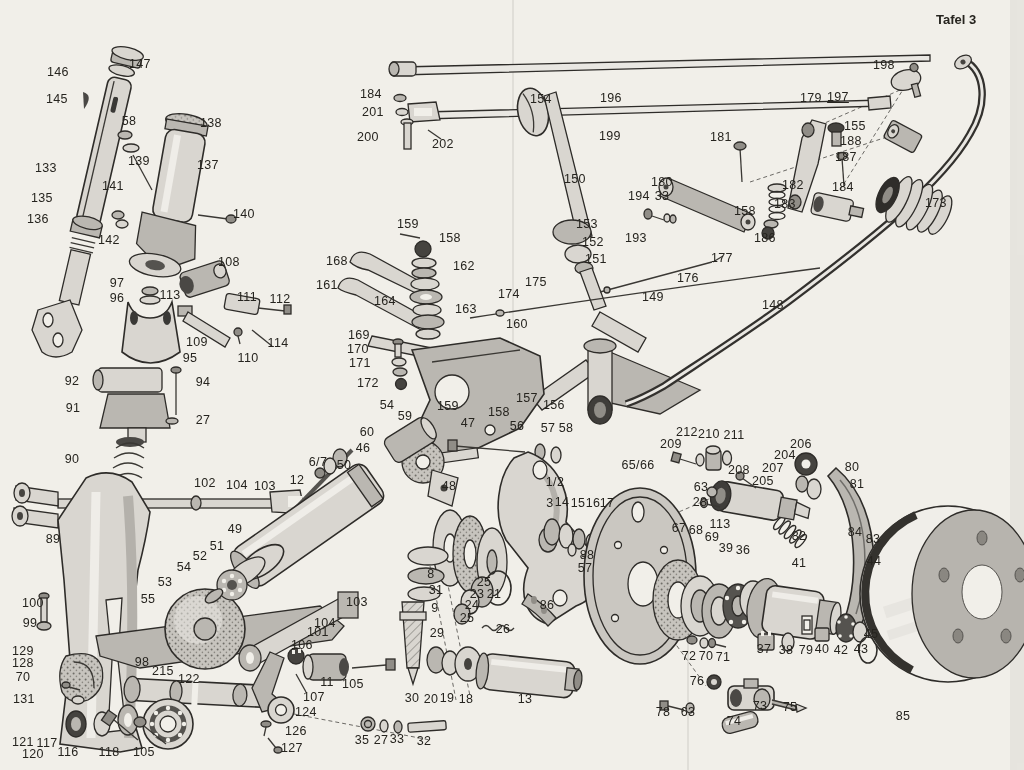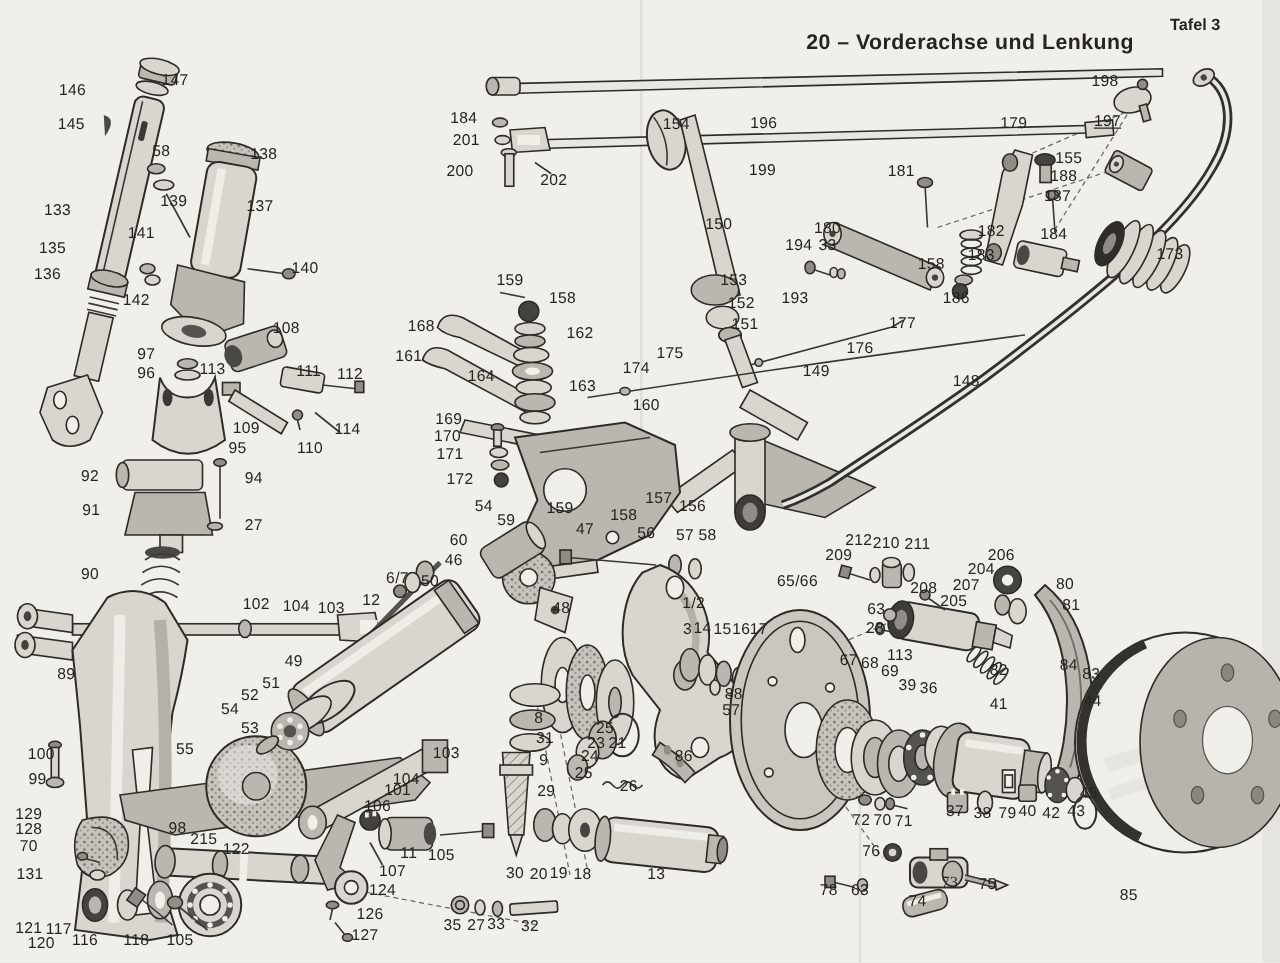--- a/index.html
+++ b/index.html
@@ -569,21 +569,20 @@
     <ellipse cx="974" cy="594" rx="62" ry="84" fill="#b7b4ae" class="s"></ellipse>
     <ellipse class="w" cx="982" cy="592" rx="20" ry="27" stroke="#55534f" stroke-width="1"></ellipse>
     <ellipse cx="982" cy="538" rx="5" ry="7" fill="#8a8781" stroke="#55534f"></ellipse>
     <ellipse cx="944" cy="575" rx="5" ry="7" fill="#8a8781" stroke="#55534f"></ellipse>
     <ellipse cx="958" cy="636" rx="5" ry="7" fill="#8a8781" stroke="#55534f"></ellipse>
     <ellipse cx="1006" cy="636" rx="5" ry="7" fill="#8a8781" stroke="#55534f"></ellipse>
     <ellipse cx="1020" cy="575" rx="5" ry="7" fill="#8a8781" stroke="#55534f"></ellipse>
   </g>
 </svg>
 
-<div class="page-title">20 – Vorderachse und Lenkung</div>
 <div class="plate-no">Tafel 3</div>
 <div class="labels">
       <span class="part-label" style="left: 58px; top: 72px;">146</span>
       <span class="part-label" style="left: 140px; top: 64px;">147</span>
       <span class="part-label" style="left: 57px; top: 99px;">145</span>
       <span class="part-label" style="left: 129px; top: 121px;">58</span>
       <span class="part-label" style="left: 211px; top: 123px;">138</span>
       <span class="part-label" style="left: 139px; top: 161px;">139</span>
       <span class="part-label" style="left: 208px; top: 165px;">137</span>
       <span class="part-label" style="left: 46px; top: 168px;">133</span>
@@ -612,21 +611,21 @@
       <span class="part-label" style="left: 265px; top: 486px;">103</span>
       <span class="part-label" style="left: 53px; top: 539px;">89</span>
       <span class="part-label" style="left: 33px; top: 603px;">100</span>
       <span class="part-label" style="left: 30px; top: 623px;">99</span>
       <span class="part-label" style="left: 318px; top: 462px;">6/7</span>
       <span class="part-label" style="left: 297px; top: 480px;">12</span>
       <span class="part-label" style="left: 235px; top: 529px;">49</span>
       <span class="part-label" style="left: 217px; top: 546px;">51</span>
       <span class="part-label" style="left: 200px; top: 556px;">52</span>
       <span class="part-label" style="left: 184px; top: 567px;">54</span>
-      <span class="part-label" style="left: 165px; top: 582px; margin-left: 35px;">53</span>
+      <span class="part-label" style="left: 165px; top: 582px;">53</span>
       <span class="part-label" style="left: 148px; top: 599px;">55</span>
       <span class="part-label" style="left: 371px; top: 94px;">184</span>
       <span class="part-label" style="left: 373px; top: 112px;">201</span>
       <span class="part-label" style="left: 368px; top: 137px;">200</span>
       <span class="part-label" style="left: 443px; top: 144px;">202</span>
       <span class="part-label" style="left: 541px; top: 99px;">154</span>
       <span class="part-label" style="left: 611px; top: 98px;">196</span>
       <span class="part-label" style="left: 610px; top: 136px;">199</span>
       <span class="part-label" style="left: 575px; top: 179px;">150</span>
       <span class="part-label" style="left: 408px; top: 224px;">159</span>
@@ -644,21 +643,21 @@
       <span class="part-label" style="left: 509px; top: 294px;">174</span>
       <span class="part-label" style="left: 517px; top: 324px;">160</span>
       <span class="part-label" style="left: 587px; top: 224px;">153</span>
       <span class="part-label" style="left: 593px; top: 242px;">152</span>
       <span class="part-label" style="left: 596px; top: 259px;">151</span>
       <span class="part-label" style="left: 722px; top: 258px;">177</span>
       <span class="part-label" style="left: 688px; top: 278px;">176</span>
       <span class="part-label" style="left: 653px; top: 297px;">149</span>
       <span class="part-label" style="left: 773px; top: 305px;">148</span>
       <span class="part-label" style="left: 884px; top: 65px;">198</span>
-      <span class="part-label" style="left: 886px; top: 97px; text-decoration: underline;">197</span>
+      <span class="part-label" style="left: 838px; top: 97px; text-decoration: underline;">197</span>
       <span class="part-label" style="left: 811px; top: 98px;">179</span>
       <span class="part-label" style="left: 721px; top: 137px;">181</span>
       <span class="part-label" style="left: 855px; top: 126px;">155</span>
       <span class="part-label" style="left: 851px; top: 141px;">188</span>
       <span class="part-label" style="left: 846px; top: 157px;">187</span>
       <span class="part-label" style="left: 662px; top: 182px;">180</span>
       <span class="part-label" style="left: 639px; top: 196px;">194</span>
       <span class="part-label" style="left: 662px; top: 196px;">33</span>
       <span class="part-label" style="left: 636px; top: 238px;">193</span>
       <span class="part-label" style="left: 793px; top: 185px;">182</span>
@@ -761,21 +760,21 @@
       <span class="part-label" style="left: 706px; top: 656px;">70</span>
       <span class="part-label" style="left: 723px; top: 657px;">71</span>
       <span class="part-label" style="left: 764px; top: 649px;">37</span>
       <span class="part-label" style="left: 786px; top: 650px;">38</span>
       <span class="part-label" style="left: 806px; top: 650px;">79</span>
       <span class="part-label" style="left: 822px; top: 649px;">40</span>
       <span class="part-label" style="left: 841px; top: 650px;">42</span>
       <span class="part-label" style="left: 861px; top: 649px;">43</span>
       <span class="part-label" style="left: 871px; top: 634px;">45</span>
       <span class="part-label" style="left: 697px; top: 681px;">76</span>
-      <span class="part-label" style="left: 760px; top: 706px; font-family: Liberation Serif, serif;">73</span>
+      <span class="part-label" style="left: 760px; top: 706px;">73</span>
       <span class="part-label" style="left: 790px; top: 707px;">75</span>
       <span class="part-label" style="left: 663px; top: 712px;">78</span>
       <span class="part-label" style="left: 688px; top: 712px;">63</span>
       <span class="part-label" style="left: 734px; top: 721px;">74</span>
       <span class="part-label" style="left: 903px; top: 716px;">85</span>
     </div>
 
 </div>
 
 </body></html>

